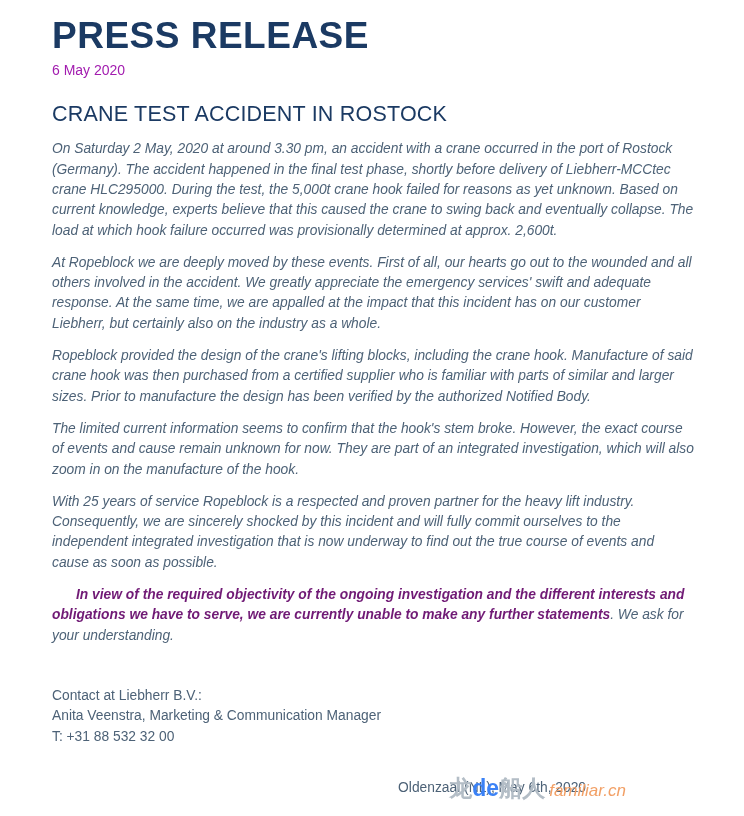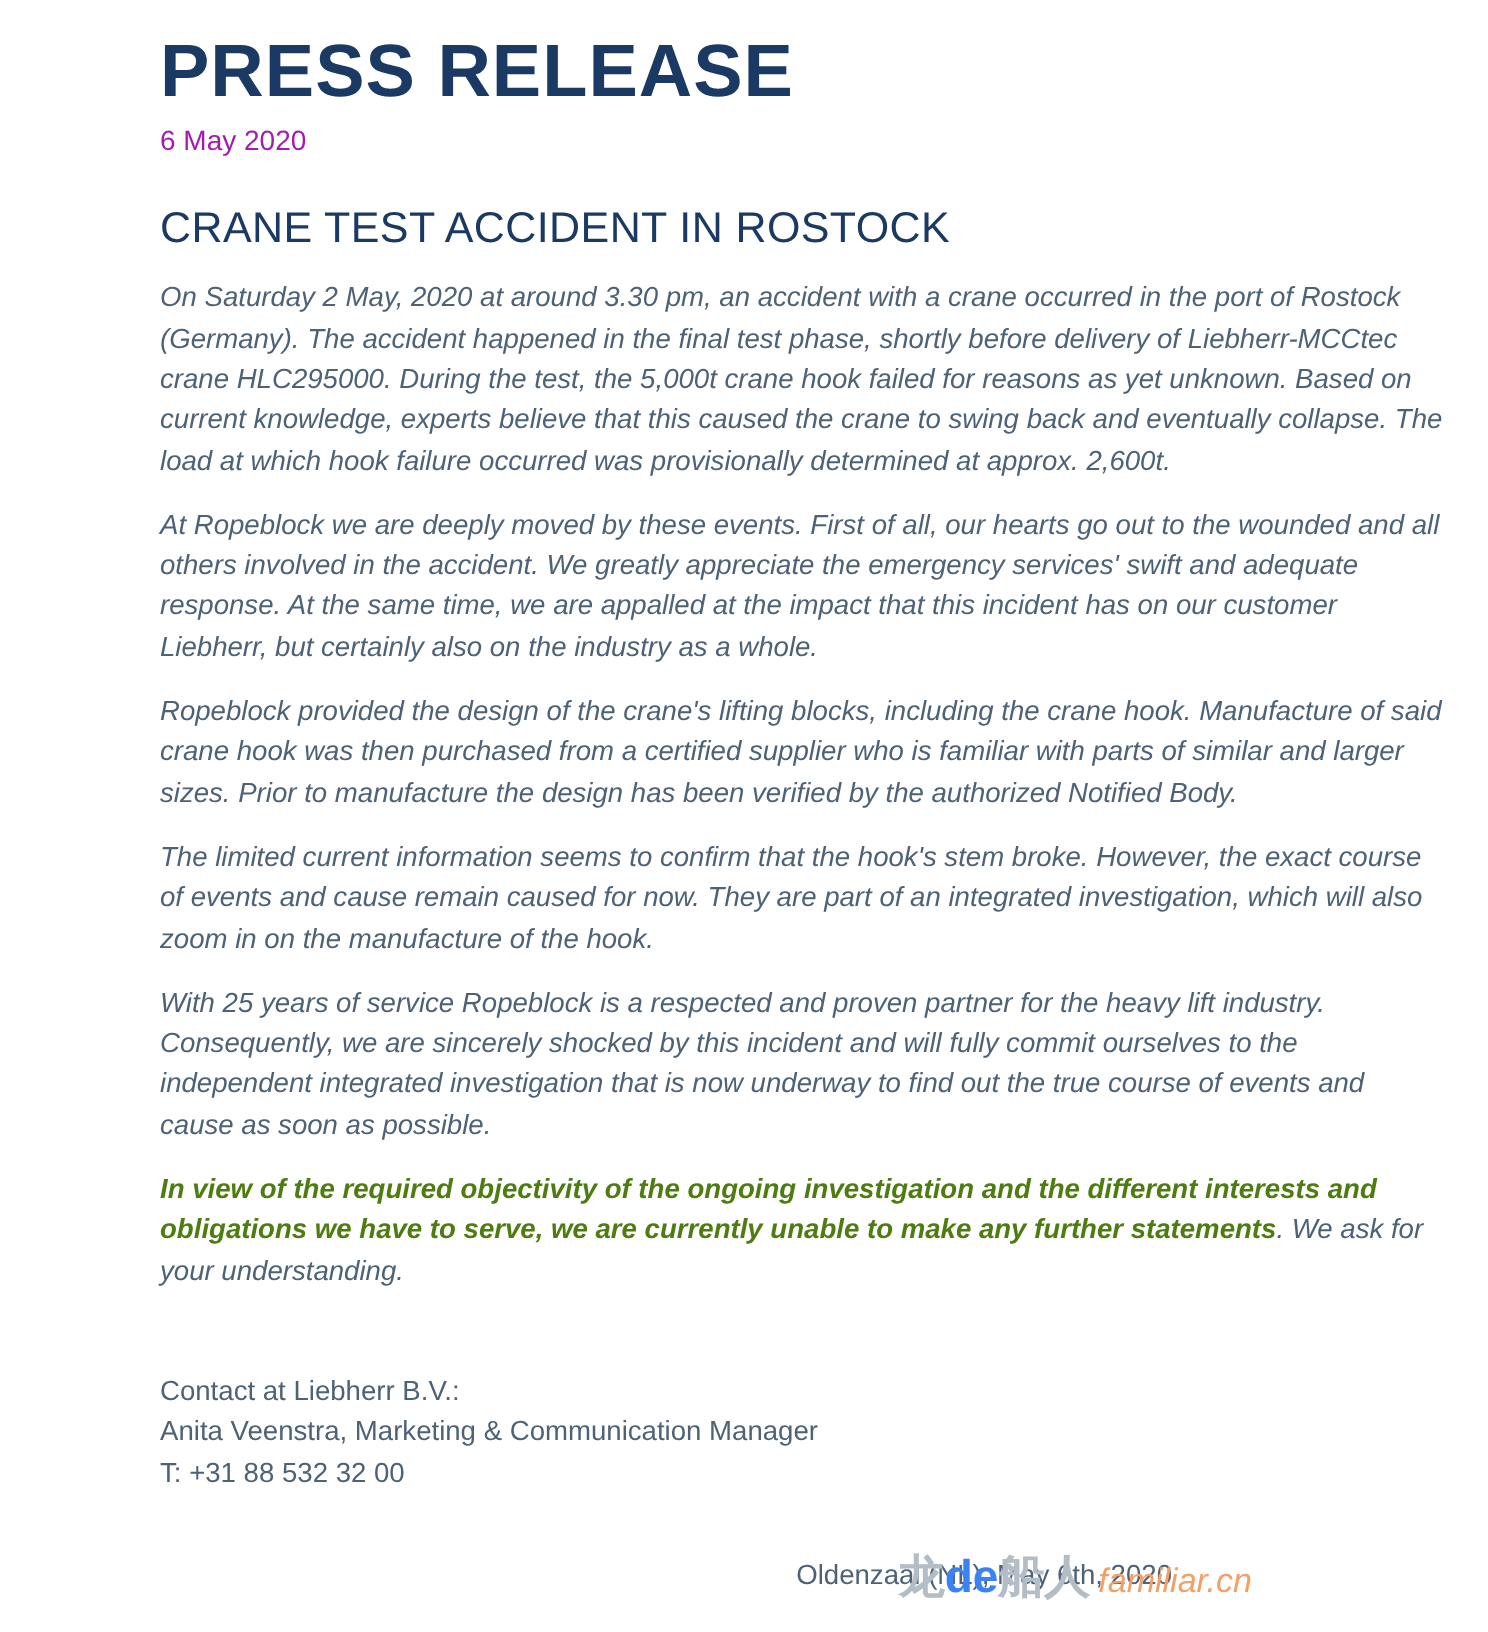--- a/index.html
+++ b/index.html
@@ -10,21 +10,21 @@
     height: 816px;
     overflow: hidden;
     font-family: "Liberation Sans", sans-serif;
   }
   .page {
     position: relative;
     width: 638px;
     height: 816px;
     background: #ffffff;
     box-sizing: border-box;
-    padding: 14px 52px 0 80px;
+    padding: 14px 52px 0 52px;
   }
   h1.doc-title {
     margin: 0;
     color: #1b3a63;
     font-size: 37px;
     font-weight: bold;
     letter-spacing: 0.5px;
     line-height: 1.2;
   }
   .doc-date {
@@ -45,22 +45,23 @@
     font-size: 13.8px;
     line-height: 20.3px;
     width: 642px;
     margin: 0 0 12px 0;
     font-style: italic;
   }
   .body-text p:first-of-type {
     margin-top: 12px;
   }
   p.statement strong {
-    color: #4d7c0f;
+    color: #701a75;
     font-weight: bold;
+    margin-left: 24px;
   }
   .contact-block {
     margin-top: 40px;
     color: #4d6277;
     font-size: 13.8px;
     line-height: 20.3px;
   }
   .place-date {
     margin-top: 31px;
     color: #4d6277;
@@ -100,21 +101,21 @@
   <h1 class="doc-title">PRESS RELEASE</h1>
 
   <div class="doc-date">6 May 2020</div>
 
   <h2 class="headline">CRANE TEST ACCIDENT IN ROSTOCK</h2>
 
   <div class="body-text">
     <p>On Saturday 2 May, 2020 at around 3.30 pm, an accident with a crane occurred in the port of Rostock (Germany). The accident happened in the final test phase, shortly before delivery of Liebherr-MCCtec crane HLC295000. During the test, the 5,000t crane hook failed for reasons as yet unknown. Based on current knowledge, experts believe that this caused the crane to swing back and eventually collapse. The load at which hook failure occurred was provisionally determined at approx. 2,600t.</p>
     <p>At Ropeblock we are deeply moved by these events. First of all, our hearts go out to the wounded and all others involved in the accident. We greatly appreciate the emergency services' swift and adequate response. At the same time, we are appalled at the impact that this incident has on our customer Liebherr, but certainly also on the industry as a whole.</p>
     <p>Ropeblock provided the design of the crane's lifting blocks, including the crane hook. Manufacture of said crane hook was then purchased from a certified supplier who is familiar with parts of similar and larger sizes. Prior to manufacture the design has been verified by the authorized Notified Body.</p>
-    <p>The limited current information seems to confirm that the hook's stem broke. However, the exact course of events and cause remain caused for now. They are part of an integrated investigation, which will also zoom in on the manufacture of the hook.</p>
+    <p>The limited current information seems to confirm that the hook's stem broke. However, the exact course of events and cause remain unknown for now. They are part of an integrated investigation, which will also zoom in on the manufacture of the hook.</p>
     <p>With 25 years of service Ropeblock is a respected and proven partner for the heavy lift industry. Consequently, we are sincerely shocked by this incident and will fully commit ourselves to the independent integrated investigation that is now underway to find out the true course of events and cause as soon as possible.</p>
     <p class="statement"><strong>In view of the required objectivity of the ongoing investigation and the different interests and obligations we have to serve, we are currently unable to make any further statements</strong><span>. We ask for your understanding.</span></p>
   </div>
 
   <div class="contact-block">
     <div>Contact at Liebherr B.V.:</div>
     <div>Anita Veenstra, Marketing &amp; Communication Manager</div>
     <div>T: +31 88 532 32 00</div>
   </div>
 

